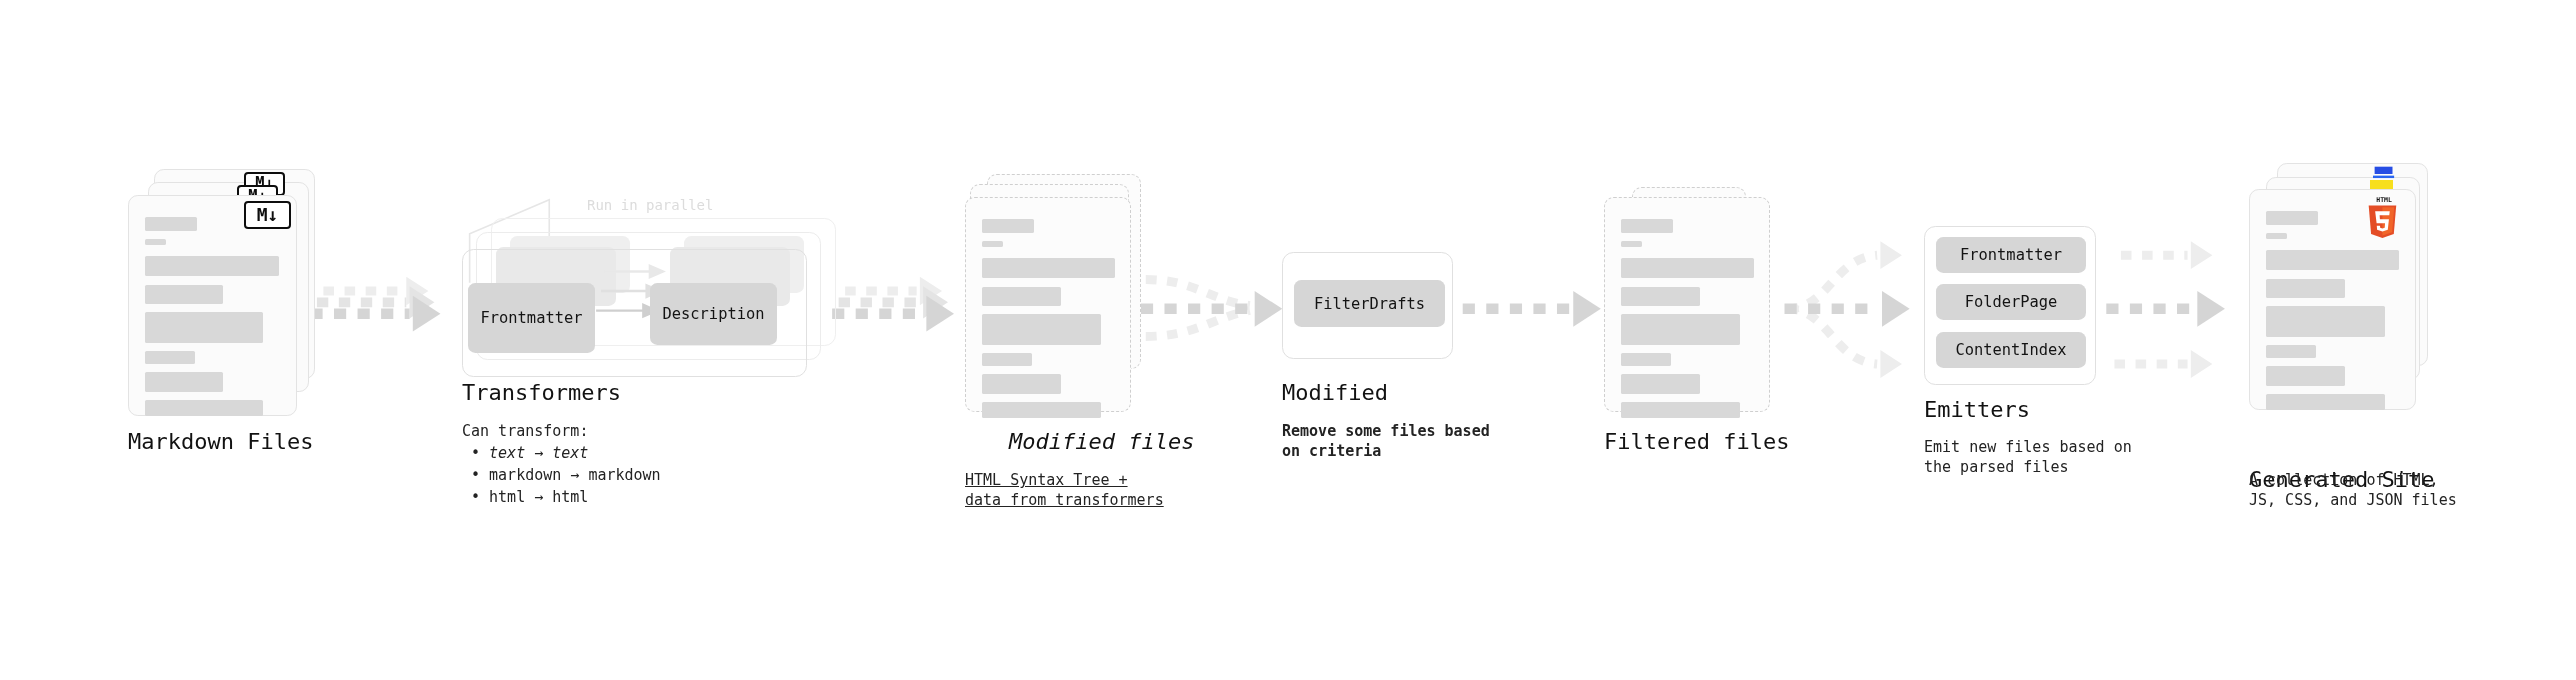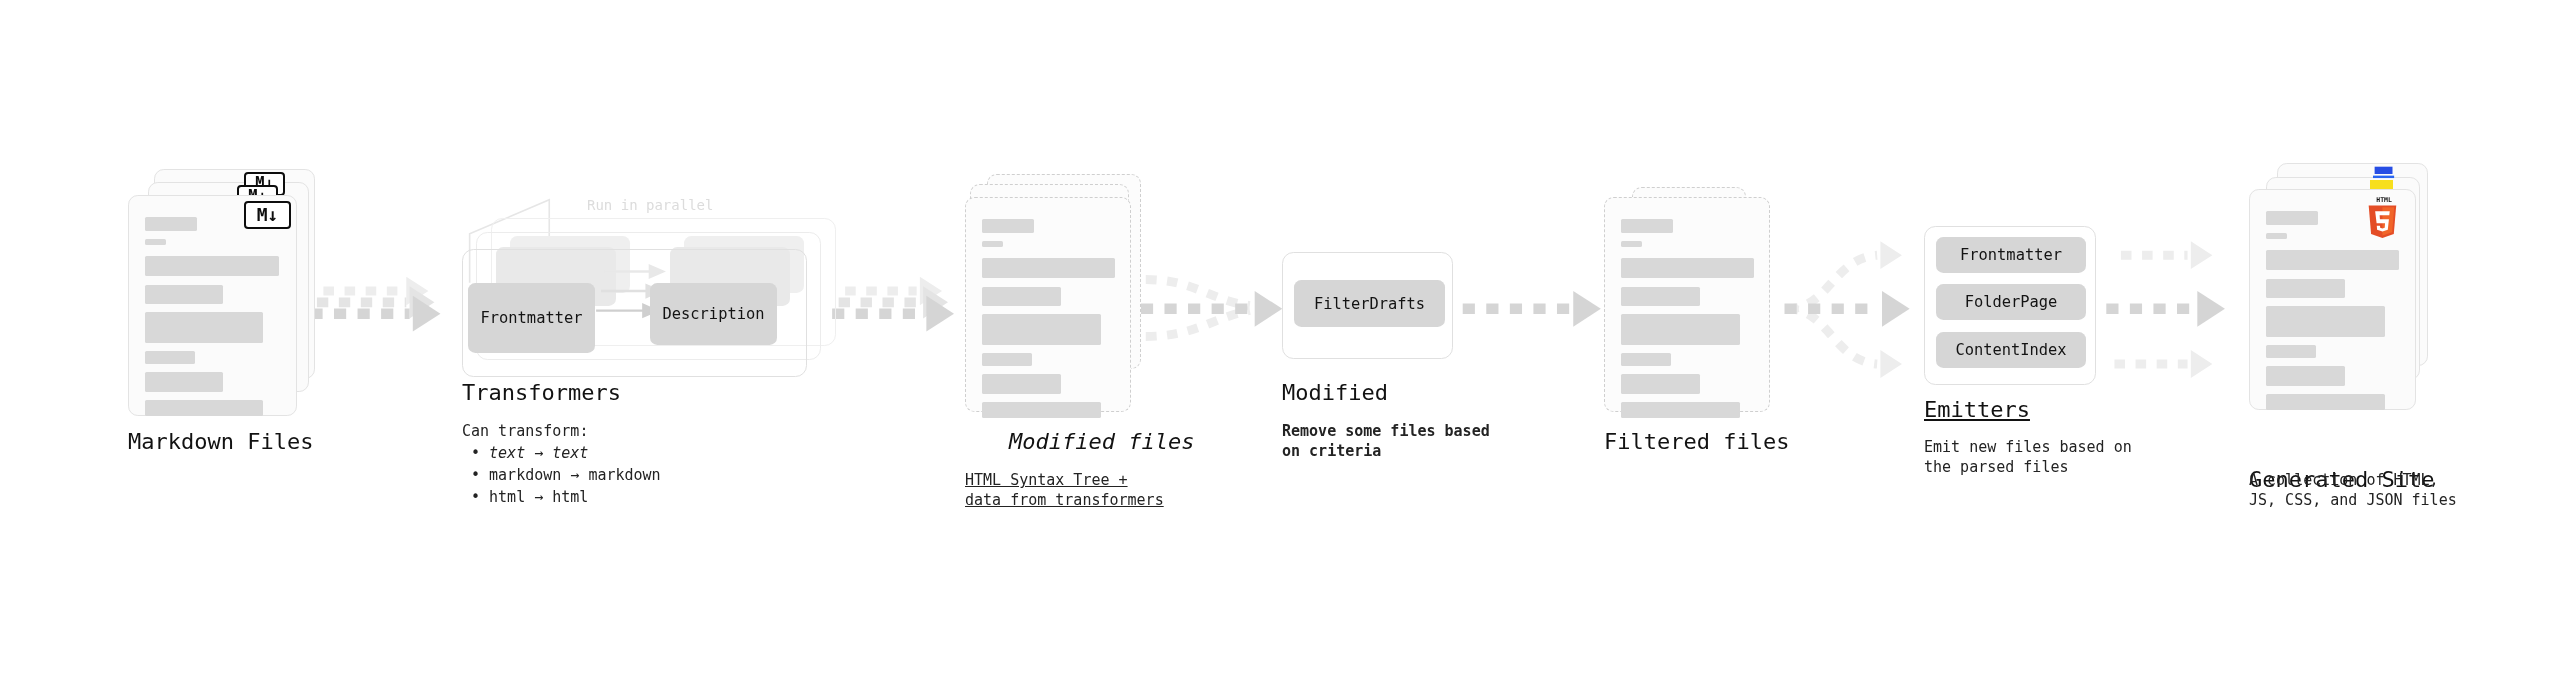--- a/index.html
+++ b/index.html
@@ -316,21 +316,21 @@
     <div class="chip" style="left:1936px;top:237px;width:150px;height:36px;">
       <span>Frontmatter</span>
     </div>
     <div class="chip" style="left:1936px;top:284px;width:150px;height:36px;">
       <span>FolderPage</span>
     </div>
     <div class="chip" style="left:1936px;top:332px;width:150px;height:36px;">
       <span>ContentIndex</span>
     </div>
 
-    <div class="title" style="left:1924px;top:397px;text-decoration:underline;">Emitters</div>
+    <div class="title" style="left:1924px;top:397px;">Emitters</div>
     <div class="sub" style="left:1924px;top:437px;">Emit new files based on
 the parsed files</div>
   </div>
 
   <div class="node">
     <div class="sheet" style="left:2277px;top:163px;width:151px;height:203px;"></div>
     <div class="sheet" style="left:2266px;top:177px;width:154px;height:203px;"></div>
 
     <svg width="32.5" height="18" style="left:2373px;top:165px;" viewBox="0 0 40 22">
       <rect x="2" y="2" width="22" height="9" fill="#264de4"></rect>

